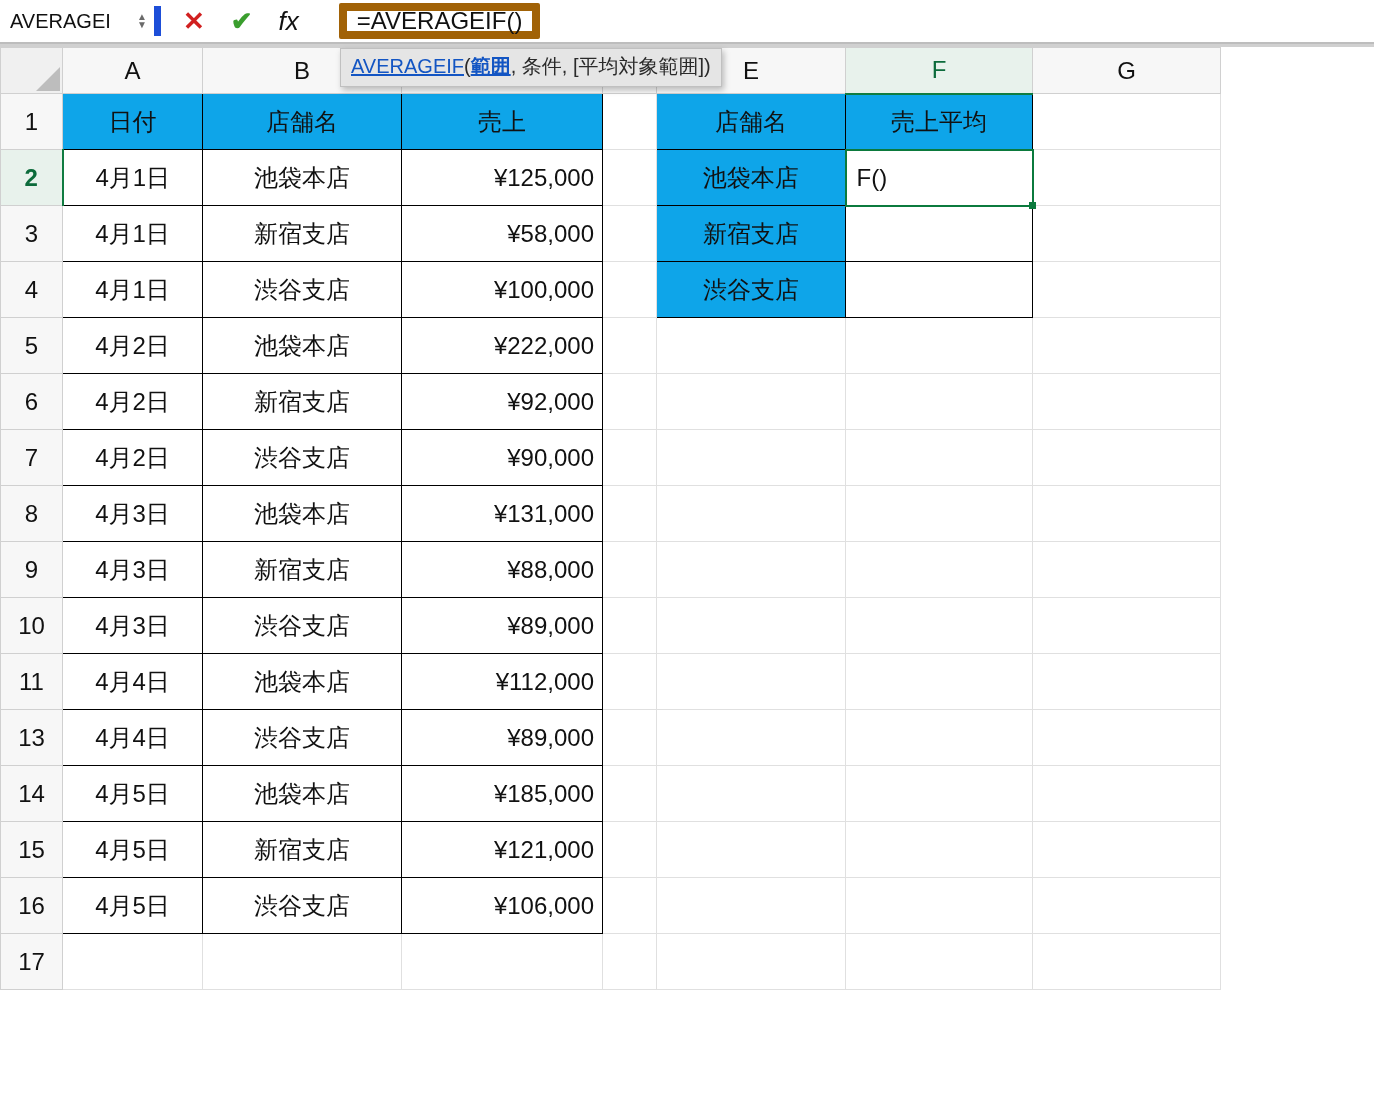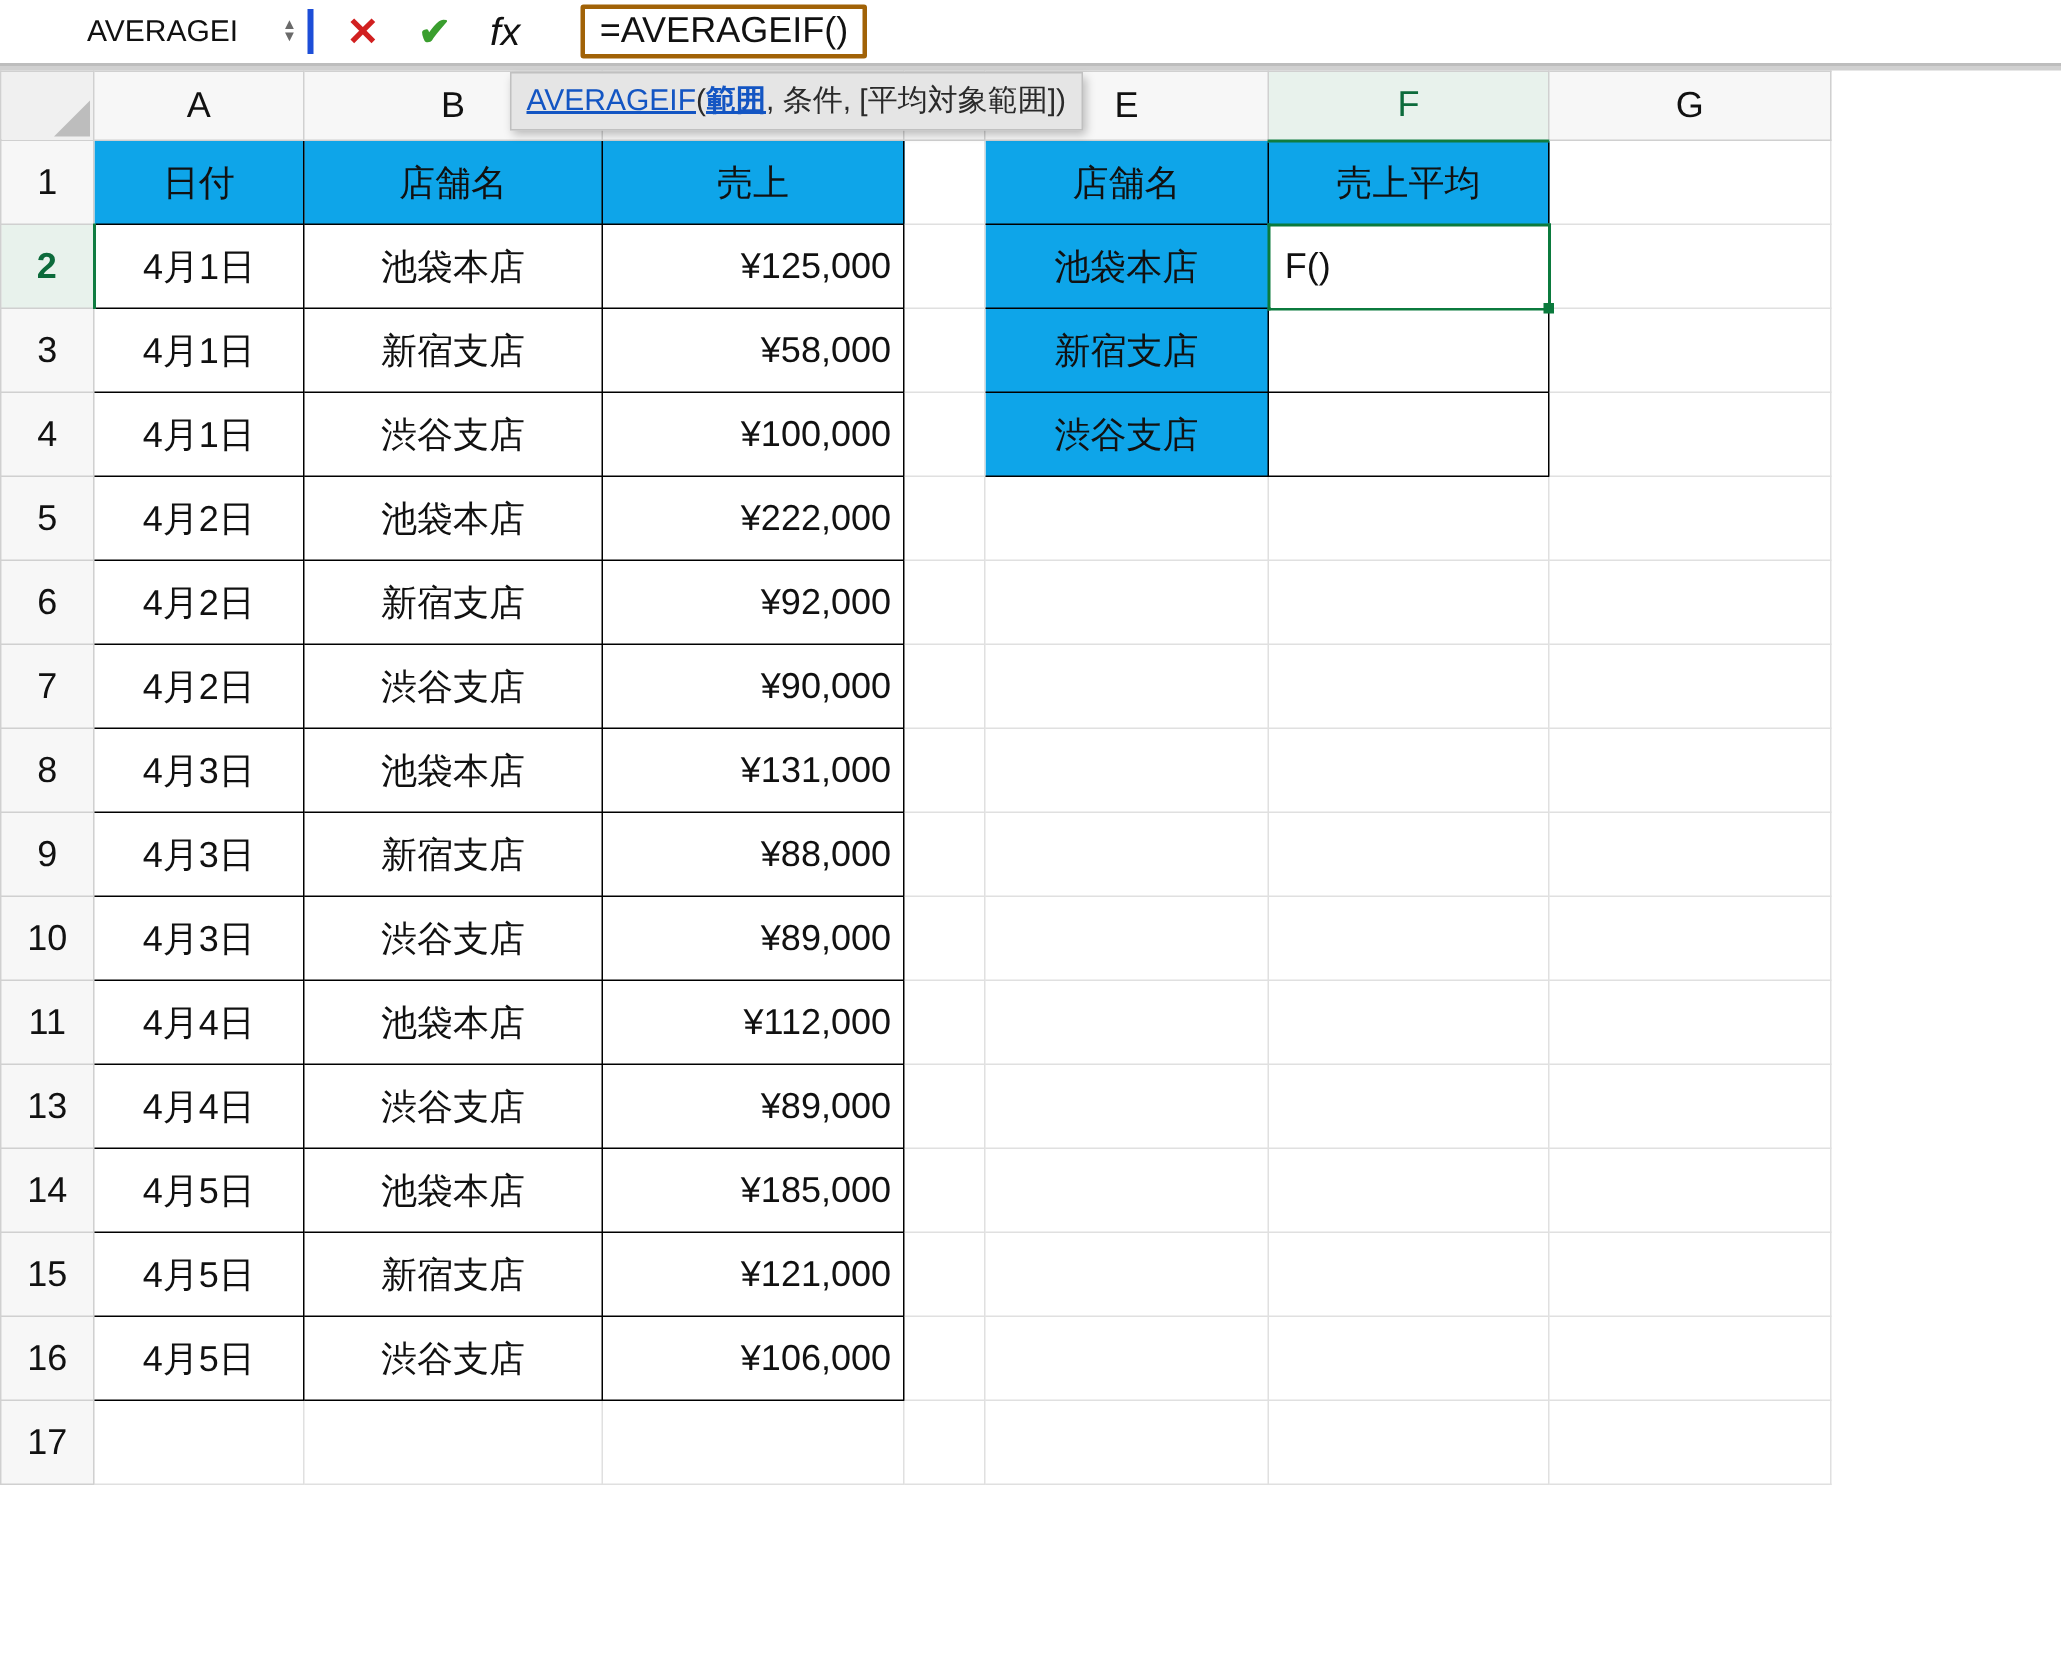--- a/index.html
+++ b/index.html
@@ -15,34 +15,33 @@
   .formula-bar {
     display: flex; align-items: center;
     height: 44px; padding: 0 6px 0 0;
     border-bottom: 2px solid #bdbdbd;
     font-size: 22px;
   }
   .name-box {
     width: 161px; height: 30px;
     display: flex; align-items: center; justify-content: space-between;
     padding: 0 4px 0 10px;
-    border-right: 4px solid #1d4ed8;
-    margin-left: 48px;
+    border-right: 7px solid #1d4ed8;
   }
   .name-box span { font-size: 20px; }
   .stepper { display: flex; flex-direction: column; gap: -2px; line-height: 8px; font-size: 9px; color: #6a6a6a; width: 16px; align-items:center;}
   .stepper .tri { font-size: 10px; }
   .ctrl-icons { display: flex; align-items: center; gap: 26px; padding: 0 22px; }
   .icon-x { color: #d12020; font-weight: bold; font-size: 26px; }
   .icon-check { color: #3a9e2e; font-weight: bold; font-size: 26px; }
   .fx { font-style: italic; font-size: 26px; color: #111; }
   .formula-input {
     flex: 0 0 auto; display:inline-flex; align-items:center;
     margin-left: 18px; height: 36px; padding: 2px 10px;
-    border: 3px solid #a16207; border-radius: 2px;
+    border: 8px solid #a16207; border-radius: 2px;
     font-size: 24px;
   }
   .gridline-top { height:3px; background:#d0d0d0; }
 
   
   .tooltip {
     position: absolute; top: 48px; left: 340px;
     background: #e5e5e5;
     border: 1px solid #c0c0c0;
     box-shadow: 2px 3px 6px rgba(0,0,0,0.25);

